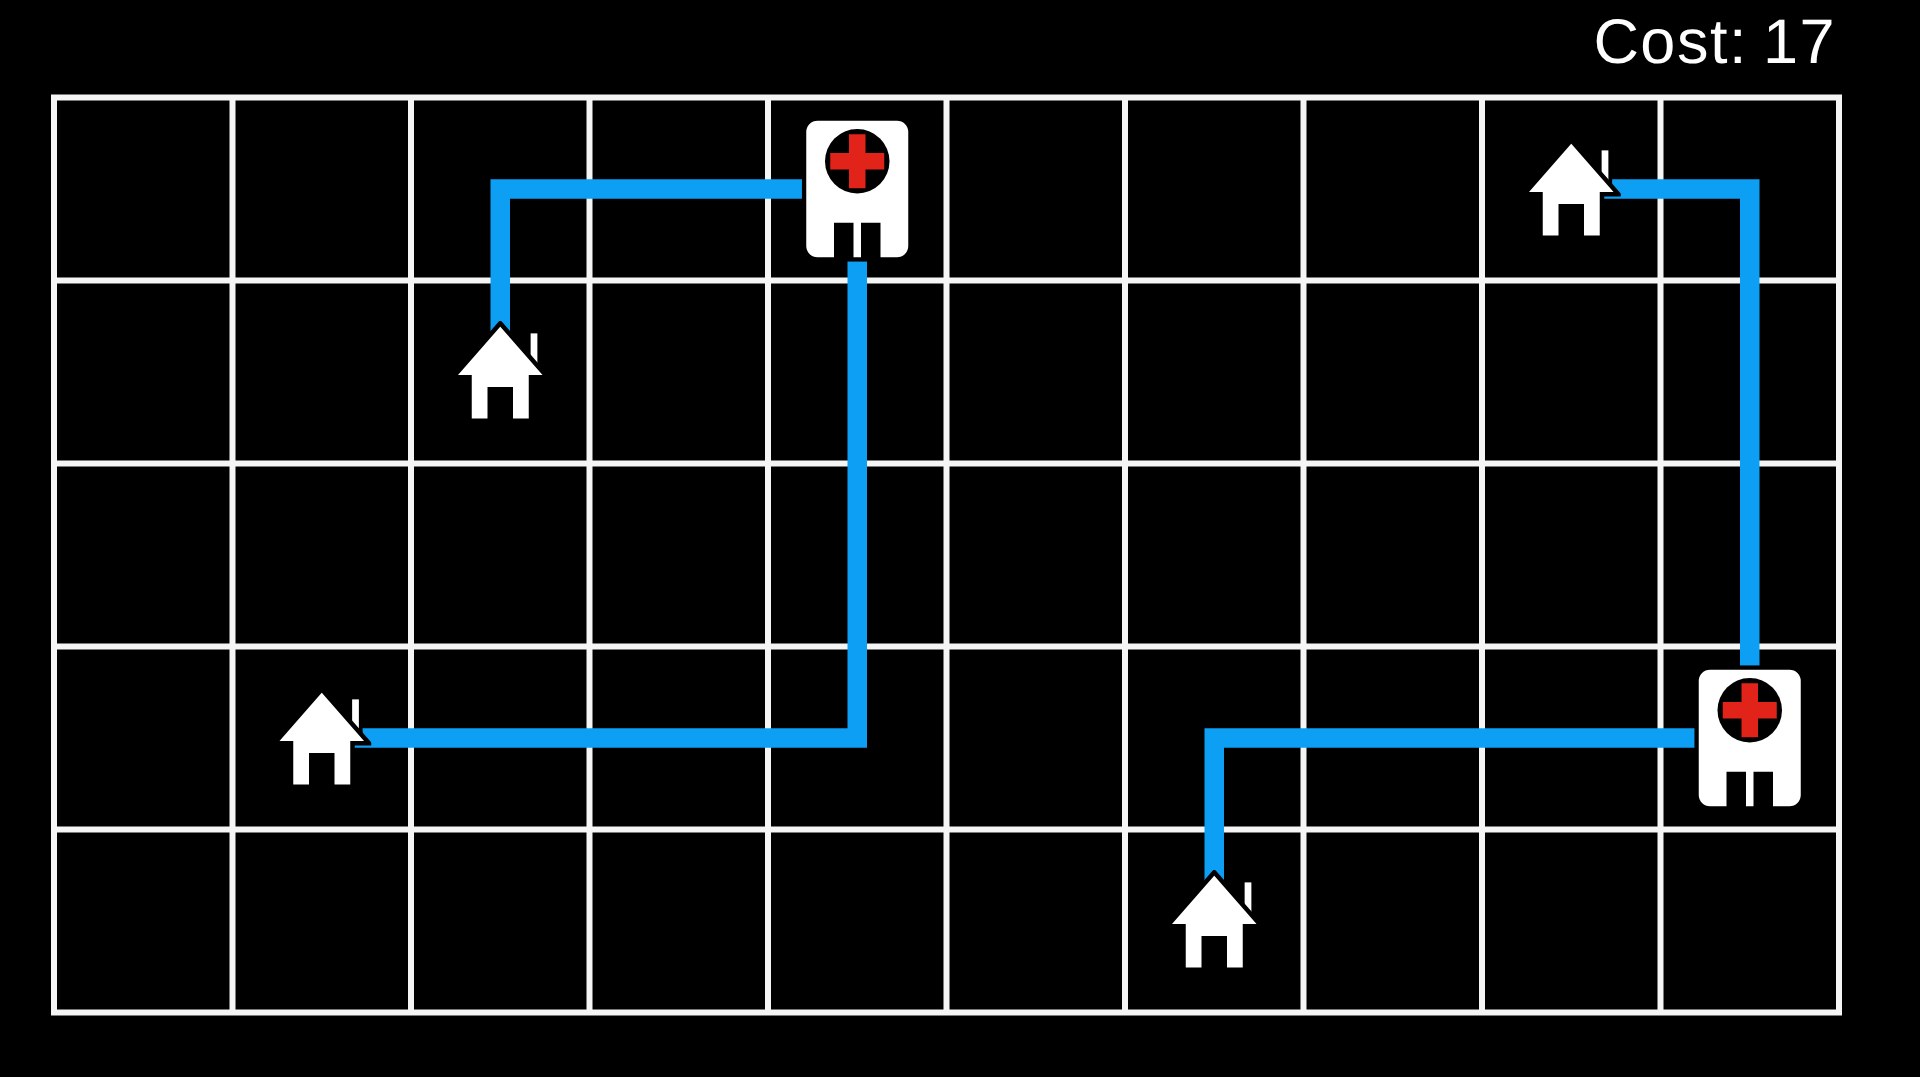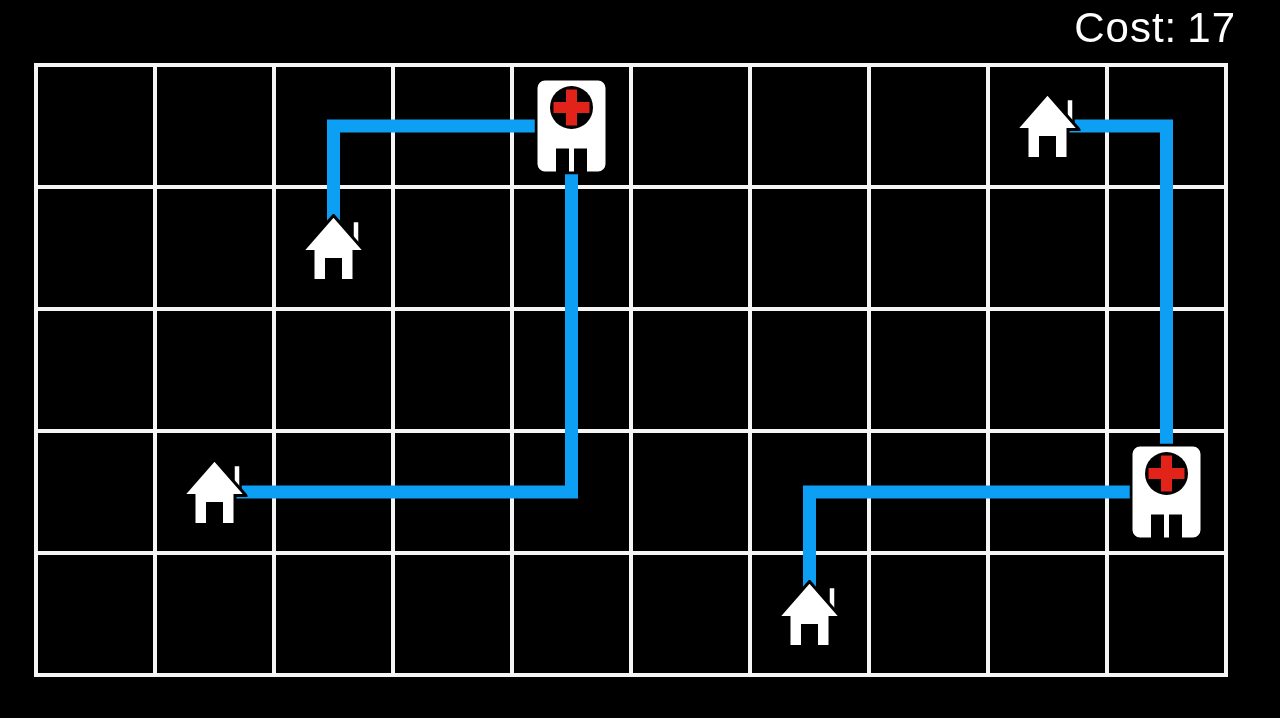--- a/index.html
+++ b/index.html
@@ -13,21 +13,21 @@
   }
   .screen {
     position: relative;
     width: 1280px;
     height: 718px;
     background: var(--board-bg, #000);
   }
   .hud {
     position: absolute;
     top: 4px;
-    right: 44px;
+    right: 56px;
     color: #fff;
     font-size: 42px;
     font-weight: 300;
     letter-spacing: 1px;
     white-space: nowrap;
     z-index: 5;
   }
   .hud .cost-label { margin-right: 10px; }
   #board-svg {
     position: absolute;

